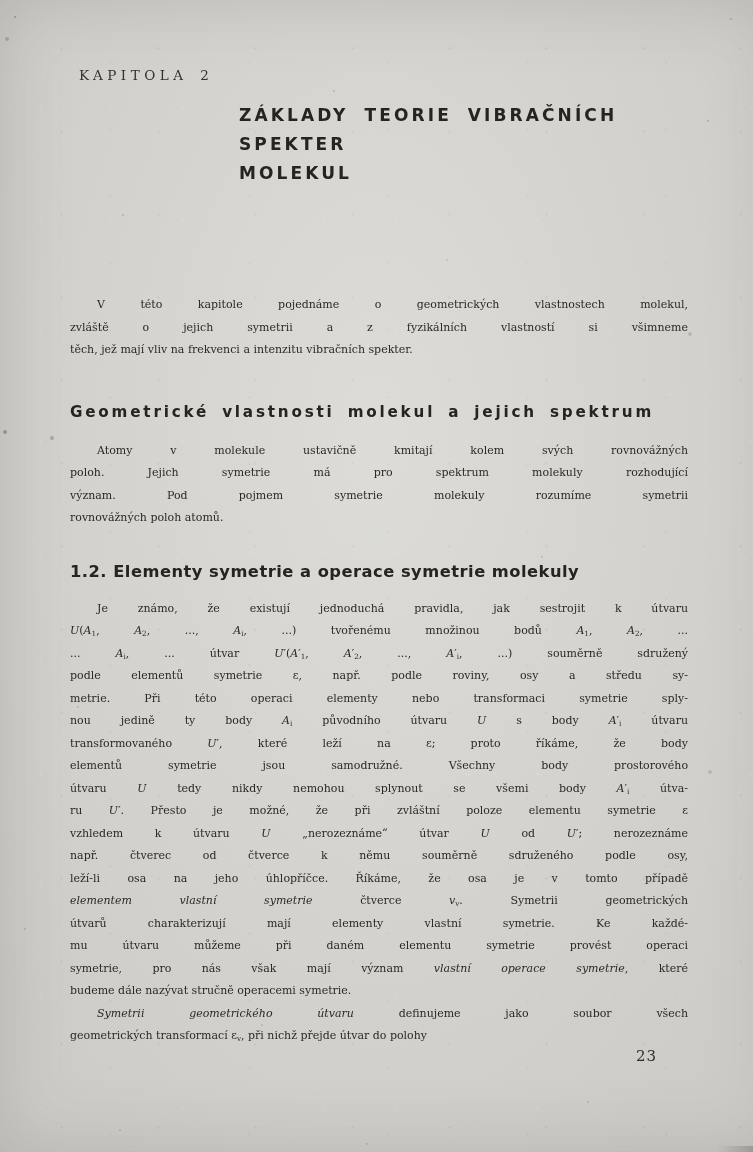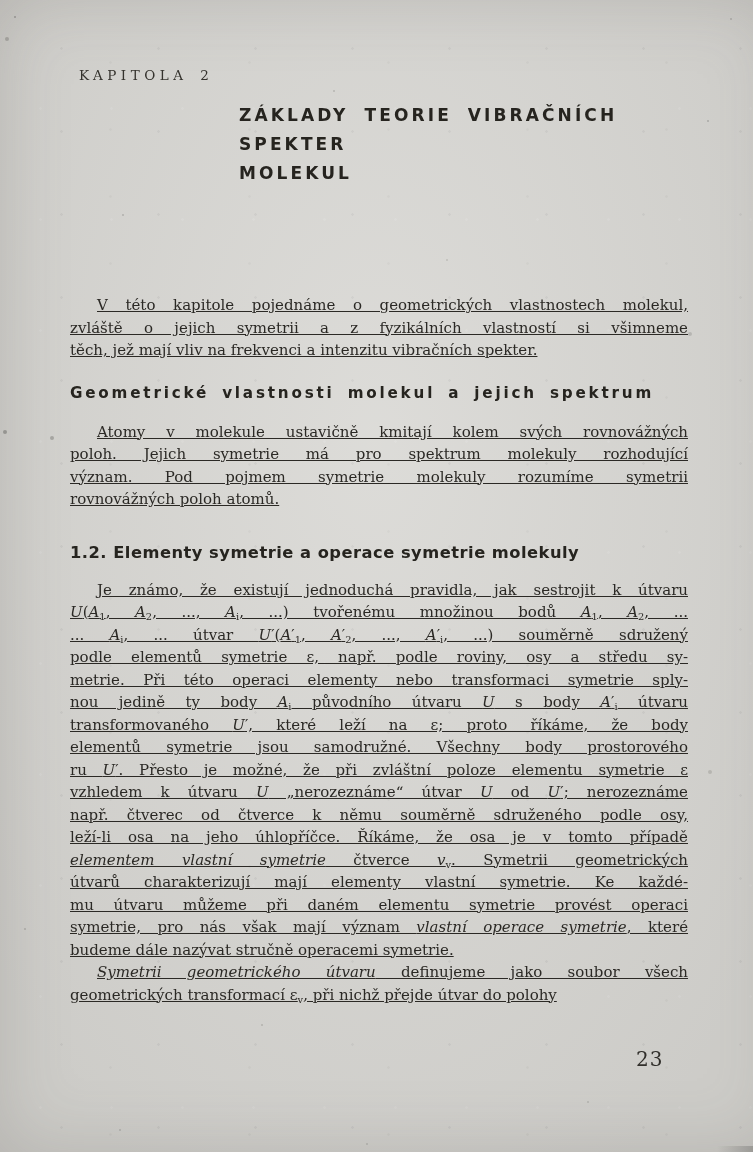--- a/index.html
+++ b/index.html
@@ -44,42 +44,42 @@
     font-size:13.5px;letter-spacing:4.5px;word-spacing:4px;color:#34322d;
   }
   .title{
     position:absolute;left:215px;top:101px;width:470px;
     font-family:"DejaVu Sans","Liberation Sans",sans-serif;
     font-weight:bold;font-size:17px;line-height:29px;
     letter-spacing:3.1px;word-spacing:7px;color:#26241f;margin-left:24px;
   }
   .text-column{position:absolute;left:70px;top:294px;width:618px;}
   .block.p .line{
-    font-size:15px;line-height:22.5px;
-    text-align:justify;text-align-last:justify;text-decoration:underline;
+    font-size:11px;line-height:22.5px;
+    text-align:justify;text-align-last:justify;
   }
   .block.p .line.first{text-indent:27px;}
   .block.p .line.last{text-align-last:left;}
   .block.h1{
     font-family:"DejaVu Sans","Liberation Sans",sans-serif;
     font-weight:bold;font-size:15.2px;line-height:21px;
     letter-spacing:2.8px;word-spacing:5px;color:#26241f;
-    margin-top:21px;margin-bottom:17px;
+    margin-top:40px;margin-bottom:17px;
   }
   .block.h2{
     font-family:"DejaVu Sans","Liberation Sans",sans-serif;
     font-weight:bold;font-size:16.3px;line-height:21px;
     letter-spacing:0.5px;color:#26241f;
     margin-top:31px;margin-bottom:16px;
   }
   sub{font-size:66%;line-height:0;vertical-align:-0.28em;}
   i{font-style:italic;}
   .page-number{
     position:absolute;left:636px;top:1047px;
-    font-size:20px;color:#302e2a;letter-spacing:1px;
+    font-size:15px;color:#302e2a;letter-spacing:1px;
   }
 </style>
 </head>
 <body>
 
 <div class="page">
   <div class="speckles"></div>
 
   <div class="kicker">KAPITOLA 2</div>
 
@@ -104,20 +104,21 @@
       <div class="block h2 block-3">1.2. Elementy symetrie a operace symetrie molekuly</div>
       <div class="block p block-4">
         <div class="line first">Je známo, že existují jednoduchá pravidla, jak sestrojit k útvaru</div>
         <div class="line"><i>U</i>(<i>A</i><sub>1</sub>, <i>A</i><sub>2</sub>, ..., <i>A</i><sub>i</sub>, ...) tvořenému množinou bodů <i>A</i><sub>1</sub>, <i>A</i><sub>2</sub>, ...</div>
         <div class="line">... <i>A</i><sub>i</sub>, ... útvar <i>U</i>′(<i>A</i>′<sub>1</sub>, <i>A</i>′<sub>2</sub>, ..., <i>A</i>′<sub>i</sub>, ...) souměrně sdružený</div>
         <div class="line">podle elementů symetrie ε, např. podle roviny, osy a středu sy-</div>
         <div class="line">metrie. Při této operaci elementy nebo transformaci symetrie sply-</div>
         <div class="line">nou jedině ty body <i>A</i><sub>i</sub> původního útvaru <i>U</i> s body <i>A</i>′<sub>i</sub> útvaru</div>
         <div class="line">transformovaného <i>U</i>′, které leží na ε; proto říkáme, že body</div>
         <div class="line">elementů symetrie jsou samodružné. Všechny body prostorového</div>
+        <div class="line">útvaru <i>U</i> tedy nikdy nemohou splynout se všemi body <i>A</i>′<sub>i</sub> útva-</div>
         <div class="line">ru <i>U</i>′. Přesto je možné, že při zvláštní poloze elementu symetrie ε</div>
         <div class="line">vzhledem k útvaru <i>U</i> „nerozeznáme“ útvar <i>U</i> od <i>U</i>′; nerozeznáme</div>
         <div class="line">např. čtverec od čtverce k němu souměrně sdruženého podle osy,</div>
         <div class="line">leží-li osa na jeho úhlopříčce. Říkáme, že osa je v tomto případě</div>
         <div class="line"><i>elementem vlastní symetrie</i> čtverce <i>v</i><sub>v</sub>. Symetrii geometrických</div>
         <div class="line">útvarů charakterizují mají elementy vlastní symetrie. Ke každé-</div>
         <div class="line">mu útvaru můžeme při daném elementu symetrie provést operaci</div>
         <div class="line">symetrie, pro nás však mají význam <i>vlastní operace symetrie</i>, které</div>
         <div class="line last">budeme dále nazývat stručně operacemi symetrie.</div>
       </div>

